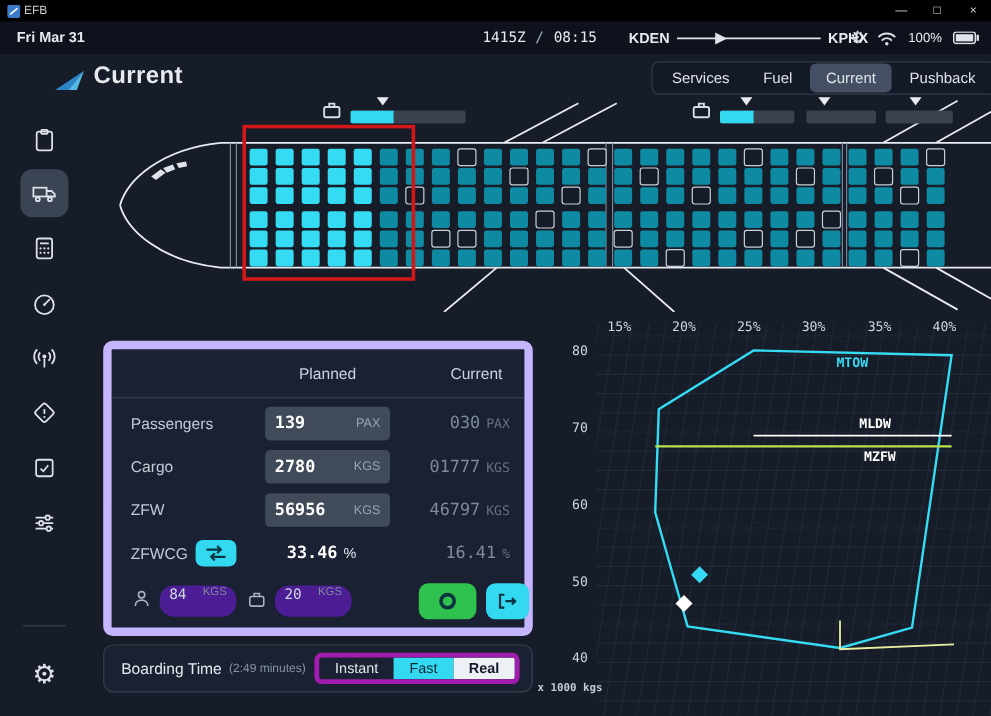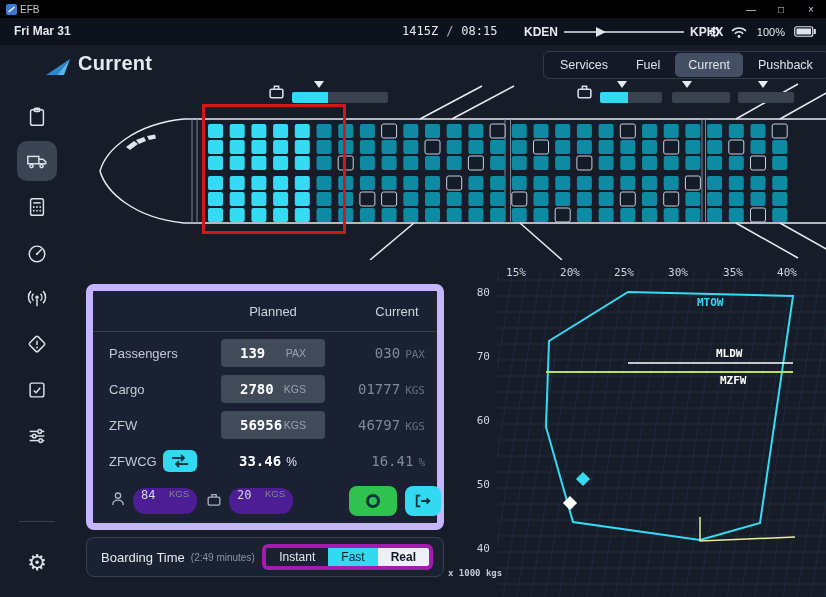--- a/index.html
+++ b/index.html
@@ -42,21 +42,21 @@
   #highlight-box{position:absolute;left:118px;top:24px;width:144px;height:130px;border:3px solid #d01818}
   
   #payload-panel{position:absolute;left:86px;top:284px;width:358px;height:246px;background:#1a2132;border:7px solid #c4b5fd;border-radius:8px}
   .ph{position:absolute;top:13px;font-size:13px;color:#cdd3dd;text-align:center}
   #ph-planned{left:128px;width:104px}
   #ph-current{left:250px;width:108px}
   #ph-divider{position:absolute;left:0;top:40px;width:100%;border-top:1px solid #39414f}
   #payload-rows{position:absolute;left:0;top:44px;width:100%}
   .prow{position:relative;height:36px}
   .plabel{position:absolute;left:16px;top:50%;transform:translateY(-50%);font-size:13px;color:#c4cad4}
-  .pbox{position:absolute;left:128px;top:4px;width:104px;height:28px;background:#404a59;border-radius:4px;display:flex;align-items:center;padding:0 19px}
+  .pbox{position:absolute;left:128px;top:4px;width:104px;height:28px;background:#404a59;border-radius:4px;display:flex;align-items:center;padding:0 8px}
   .pval{font-family:"DejaVu Sans Mono",monospace;font-size:14px;font-weight:bold;color:#fff}
   .punit{margin-left:auto;font-size:10.5px;color:#98a2b2}
   .cgtoggle{position:absolute;left:70px;top:7px;width:34px;height:22px;background:#32d9f1;border-radius:6px;display:flex;align-items:center;justify-content:center}
   .pplain{position:absolute;left:146px;top:50%;transform:translateY(-50%);display:flex;align-items:baseline;gap:5px}
   .punit-w{font-size:12px;color:#e6e9ee}
   .pcurrent{position:absolute;right:12px;top:50%;transform:translateY(-50%);display:flex;align-items:baseline;gap:5px;font-family:"DejaVu Sans Mono",monospace;font-size:14px;color:#7f8a9c}
   .cunit{font-size:11px;color:#667082}
   #payload-controls{position:absolute;left:0;top:192px;width:100%;height:38px}
   #payload-controls .picon{position:absolute;left:16px;top:7px}
   #payload-controls .bicon{position:absolute;left:112px;top:9px}

